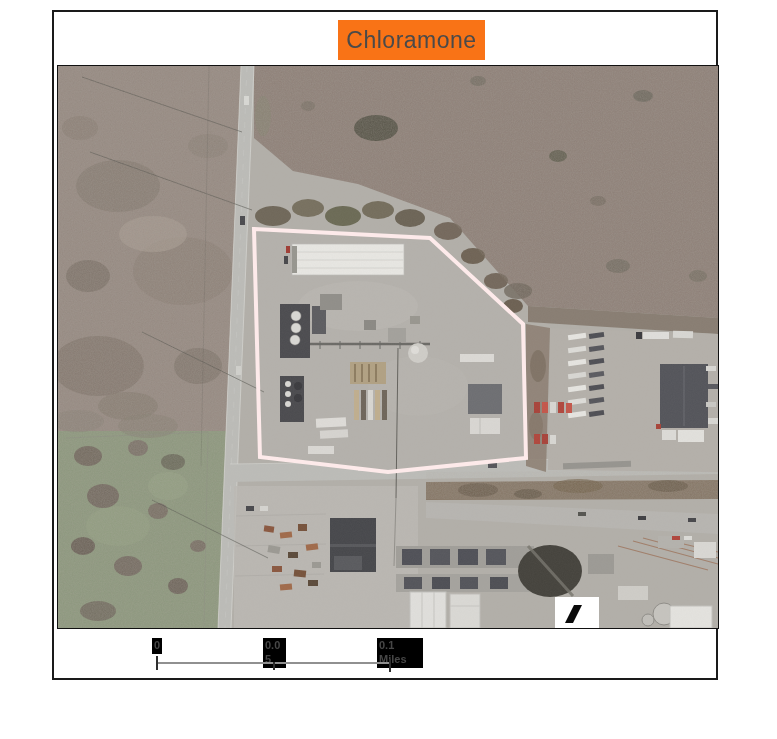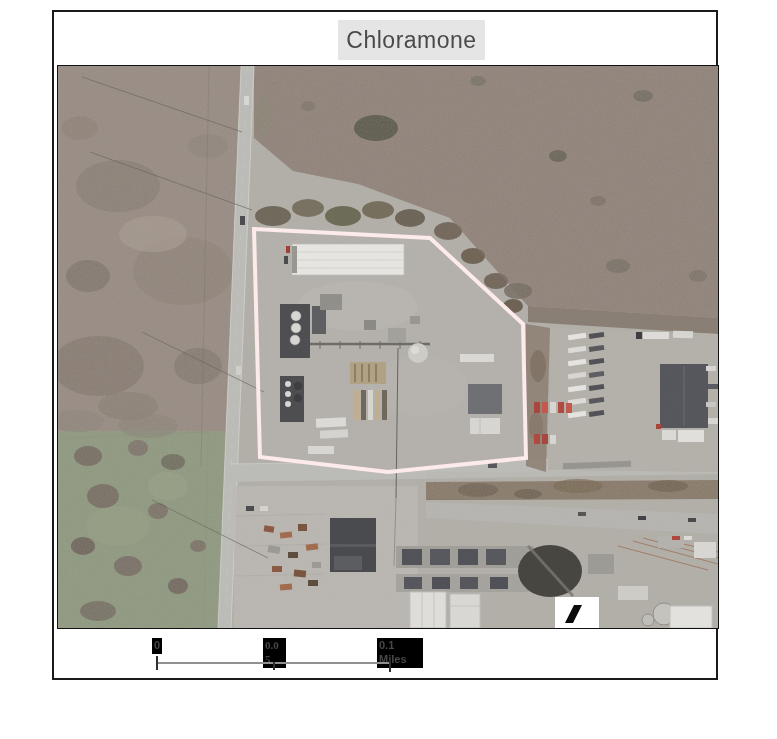--- a/index.html
+++ b/index.html
@@ -6,42 +6,42 @@
   body{
     width:777px;height:739px;position:relative;background:#ffffff;
     font-family:"Liberation Sans", sans-serif;overflow:hidden;
   }
   .frame{
     position:absolute;left:52px;top:10px;width:666px;height:670px;
     border:2px solid #1a1a1a;box-sizing:border-box;background:#ffffff;
   }
   .title-box{
     position:absolute;left:284px;top:8px;width:147px;height:40px;
-    background:#e5e5e5;display:flex;align-items:center;justify-content:center;
+    background:#f97316;display:flex;align-items:center;justify-content:center;
   }
   .title-text{
     color:#4a4a4a;font-size:23px;letter-spacing:.5px;white-space:nowrap;
   }
   .map{
     position:absolute;left:3px;top:53px;width:660px;height:562px;
     border:1px solid #111;box-sizing:content-box;background:#b2afa9;
   }
   .map svg{display:block;width:660px;height:562px;}
   
   .sb-line{position:absolute;left:103px;top:650px;width:233px;height:2px;background:#909090;}
   .sb-tick{position:absolute;background:#2f2f2f;width:2px;}
   .sb-tick.t0{left:102px;top:644px;height:14px;}
   .sb-tick.t1{left:219px;top:650px;height:8px;}
   .sb-tick.t2{left:335px;top:647px;height:13px;}
   .sb-label{
     position:absolute;background:#000;color:#474747;font-size:11px;
     line-height:1.25;padding:1px 2px;font-weight:bold;
   }
   .sb-label.l0{left:98px;top:626px;}
-  .sb-label.l1{left:209px;top:626px;width:19px;word-wrap:break-word;font-family:Liberation Serif, serif;}
+  .sb-label.l1{left:209px;top:626px;width:19px;word-wrap:break-word;}
   .sb-label.l2{left:323px;top:626px;width:42px;}
 </style>
 </head>
 <body>
 
 <div class="frame">
 
   <div class="title-box">
     <span class="title-text">Chloramone</span>
   </div>

